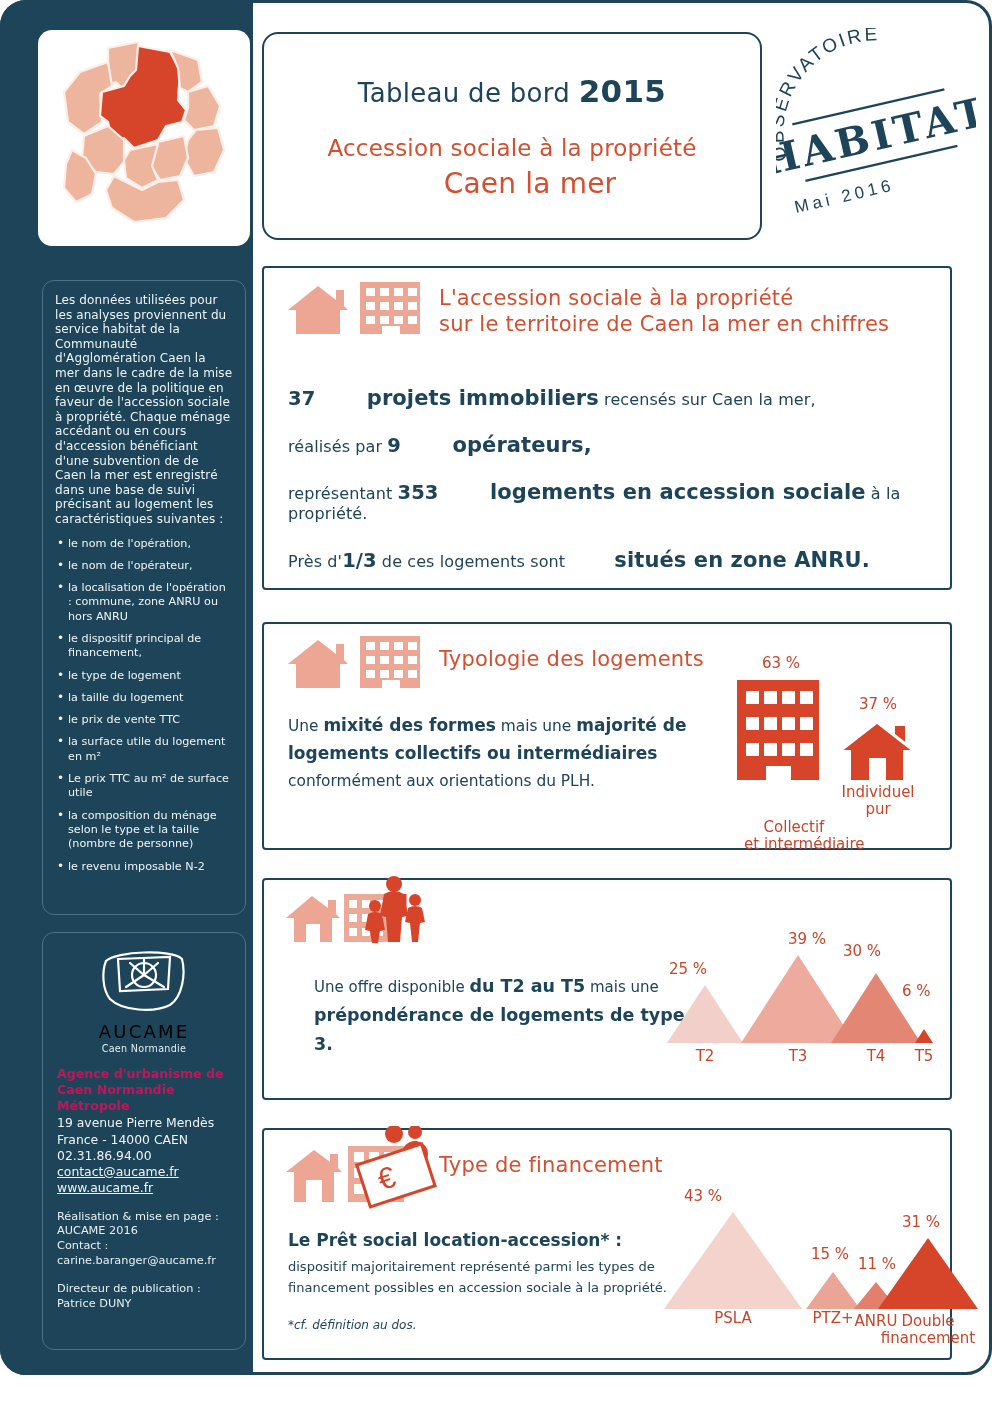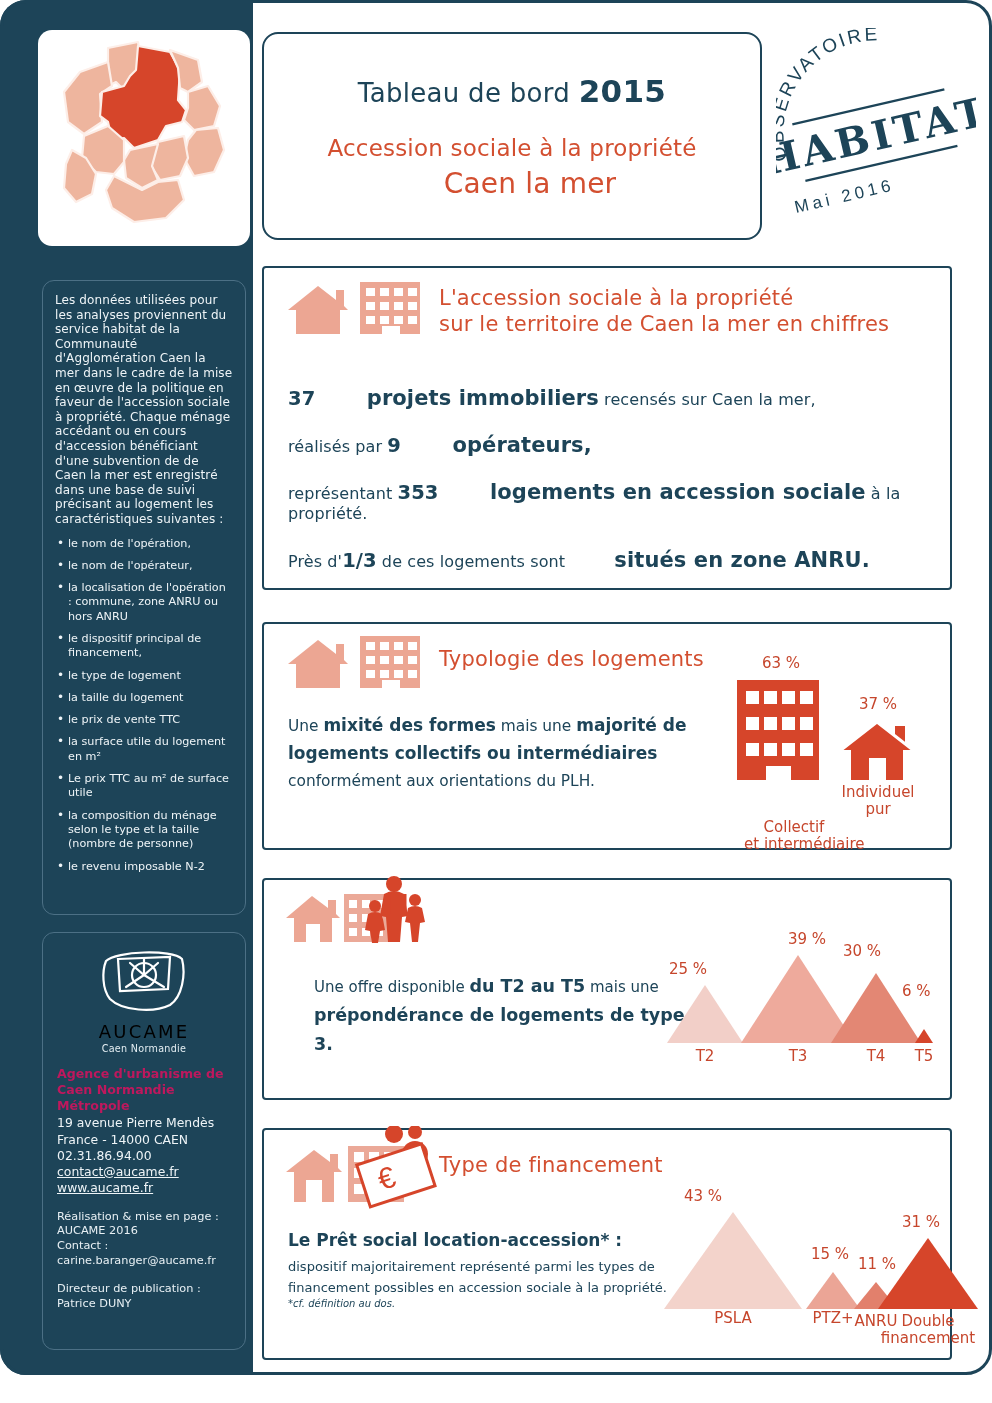--- a/index.html
+++ b/index.html
@@ -156,21 +156,21 @@
   .taille-body {
     position: absolute; left: 22px; top: 92px; width: 390px;
     font-size: 15px; color: #1d4458; line-height: 28px; margin-left: 28px;
   }
   .taille-body b { font-size: 17.5px; font-weight: bold; }
 
   
   .fin-body { position: absolute; left: 24px; top: 98px; width: 400px; color: #1d4458; }
   .fin-lead { font-size: 17px; font-weight: bold; line-height: 24px; }
   .fin-p { font-size: 13px; line-height: 21px; margin-top: 4px; }
-  .fin-note { font-size: 10px; font-style: italic; }
+  .fin-note { font-size: 12px; font-style: italic; margin-top: 20px; }
 
   
   .chart { position: absolute; }
   .pct-label { position: absolute; font-size: 15px; color: #c6462c; white-space: nowrap; }
   .cat-label { position: absolute; font-size: 15px; color: #c6462c; text-align: center; white-space: nowrap; line-height: 17px; }
   .tri { position: absolute; width: 0; height: 0; }
 </style>
 </head>
 <body>
 

